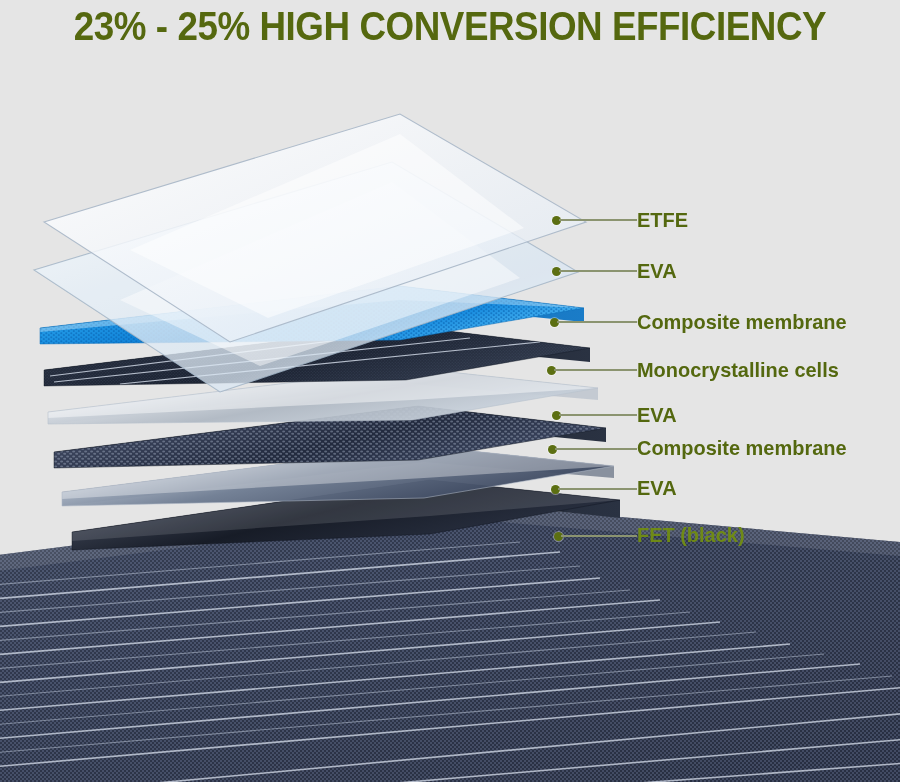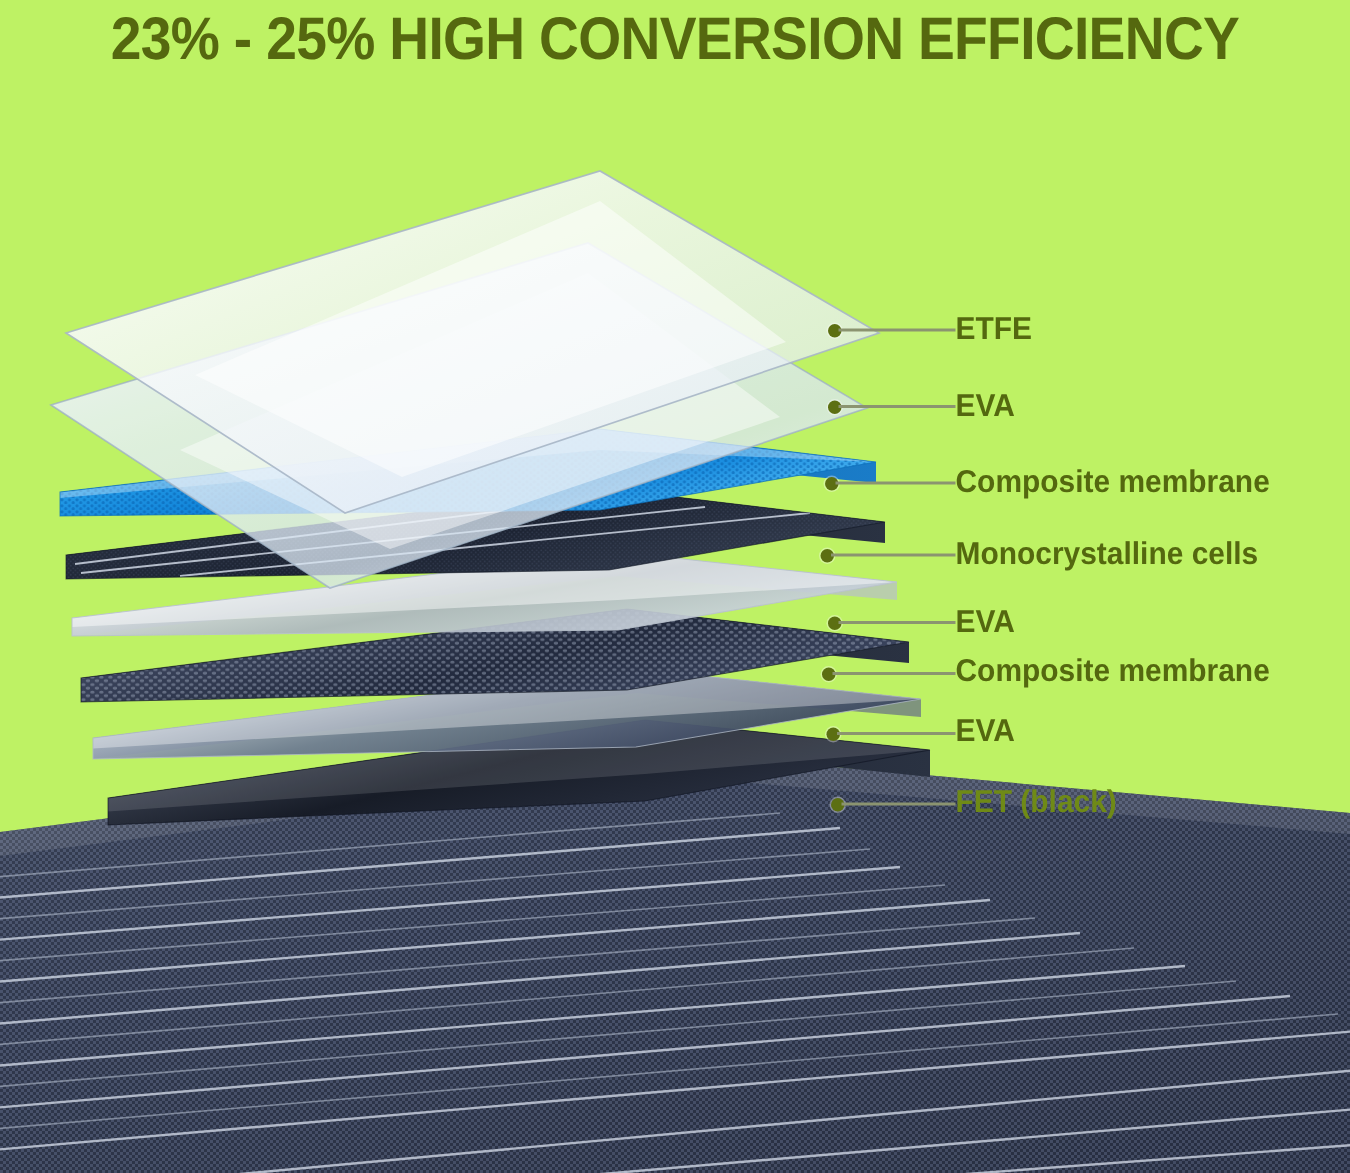--- a/index.html
+++ b/index.html
@@ -1,21 +1,21 @@
 <!DOCTYPE html>
 <html><head>
 <meta charset="utf-8">
 <style>
   html,body{margin:0;padding:0;background:#ffffff;}
   body{
     width:900px;height:782px;
     font-family:"Liberation Sans","DejaVu Sans",sans-serif;
     overflow:hidden;
   }
-  #stage{position:relative;width:900px;height:782px;background:#bef264;overflow:hidden;}
+  #stage{position:relative;width:900px;height:782px;background:#e5e5e5;overflow:hidden;}
 
   
   #title{
     position:absolute;left:0;top:0;width:900px;height:52px;
     display:flex;align-items:center;justify-content:center;
     font-size:40px;font-weight:bold;
     color:#55680f;
     letter-spacing:-0.5px;
     transform:scaleX(0.92);
     white-space:nowrap;

